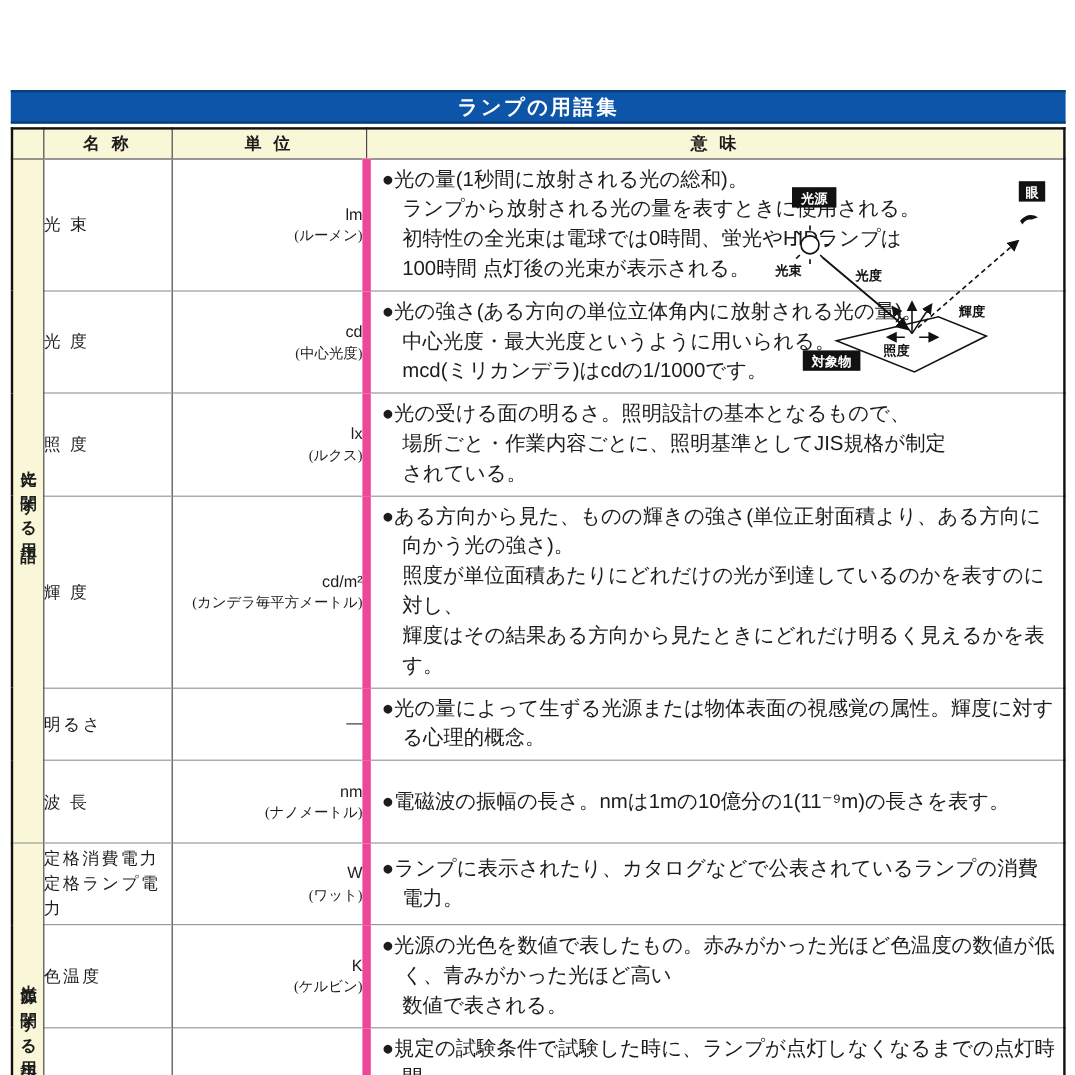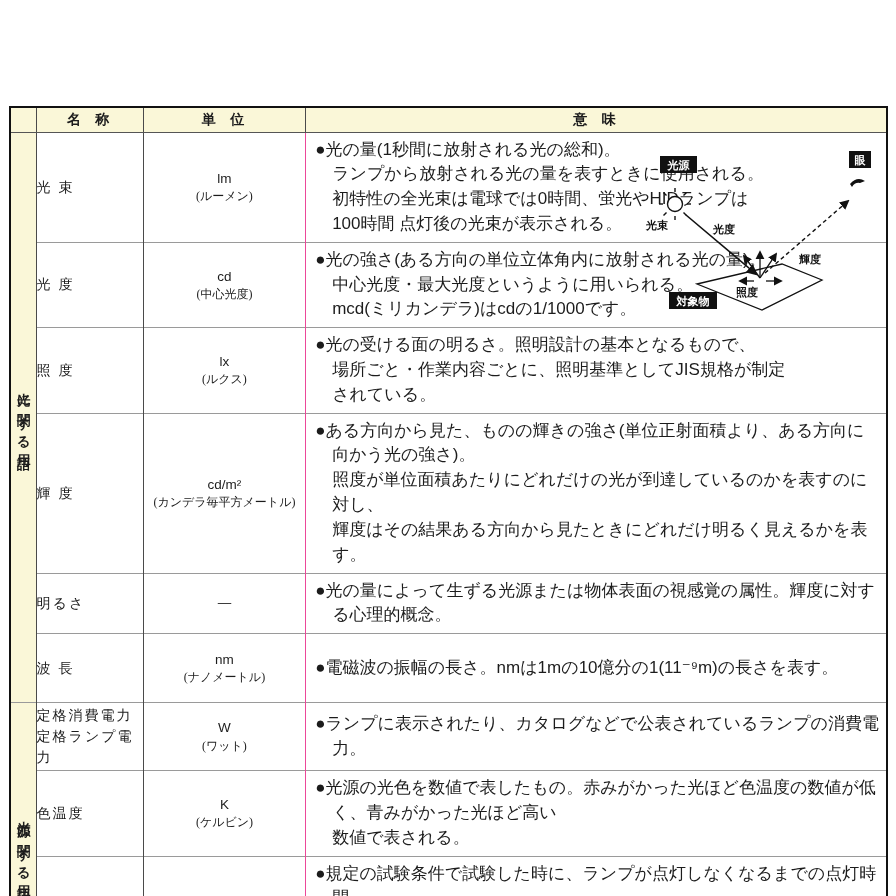--- a/index.html
+++ b/index.html
@@ -18,37 +18,37 @@
   }
   table.glossary {
     position:absolute; left:9px; top:106px; width:879px;
     border-collapse:collapse; table-layout:fixed;
     border:2px solid #111111;
   }
   table.glossary td, table.glossary th { vertical-align:middle; }
   tr.hdr th {
     background:#faf7d8; height:25px; font-size:14px; font-weight:bold;
     letter-spacing:3px; text-align:center;
-    border-bottom:1px solid #555555; border-left:1px solid #4a4a4a;font-family:Liberation Mono, monospace;
+    border-bottom:1px solid #555555; border-left:1px solid #4a4a4a;
   }
   th.corner { border-left:none; }
   td.strip {
     background:#faf7d8; border-right:1px solid #4a4a4a;
     text-align:center; vertical-align:middle;
   }
   td.strip .vlabel {
     writing-mode:vertical-rl; text-orientation:upright;
     font-weight:bold; font-size:13.5px; letter-spacing:3px; display:inline-block;
   }
   td.name {
     text-align:left; font-size:14px; letter-spacing:2px;
     border-right:1px solid #4a4a4a; white-space:pre-line; line-height:1.5;
   }
   td.unit {
-    text-align:center; border-right:1px solid #ec4899; line-height:1.35;
+    text-align:right; border-right:7px solid #ec4899; line-height:1.35;
   }
   td.unit .unit-symbol { font-size:13.5px; }
   td.unit .unit-kana { font-size:12px;font-family:Liberation Serif, serif; }
   td.meaning { padding:5px 6px 5px 9px; }
   td.meaning .meaning-text {
     font-size:17px; line-height:1.46; white-space:pre-line;
     padding-left:1em; text-indent:-1em;
   }
   tr.row td { border-top:1px solid #9a9a9a; }
   tr.row:first-child td, tr.sec-first td.strip { border-top:1px solid #9a9a9a; }
@@ -58,20 +58,23 @@
   .diagram { position:absolute; left:643px; top:138px; width:245px; height:185px; }
   .diagram svg { width:100%; height:100%; }
   .diagram text { font-family:"Liberation Sans","DejaVu Sans",sans-serif; font-weight:bold; font-size:11px; fill:#111; }
   .diagram text.boxed { fill:#ffffff; }
 </style>
 </head>
 <body>
 
 <div class="page">
 
+  <div class="title-bar">
+    <span class="title-text">ランプの用語集</span>
+  </div>
 
   <table class="glossary">
     <colgroup>
       <col style="width:26px">
         <col style="width:107px">
         <col style="width:162px">
         <col style="width:580px">
     </colgroup>
     <tbody>
       <tr class="hdr">

